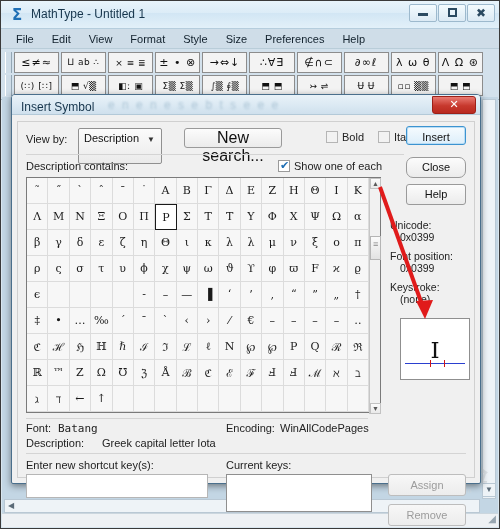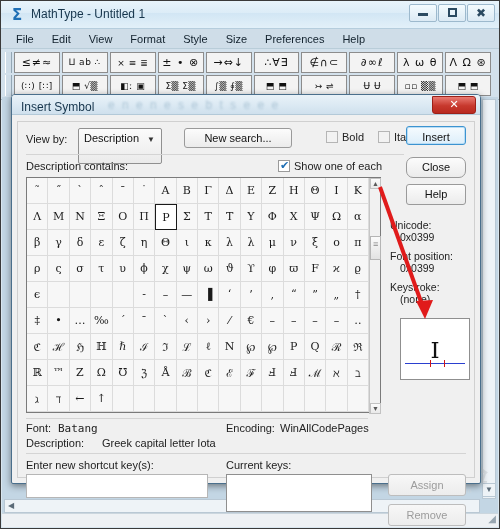--- a/index.html
+++ b/index.html
@@ -66,21 +66,21 @@
   }
   .tb-cell{
     flex:1 1 0; background:#f3f3f3;
     border:1px solid #8c8c8c;
     margin-right:2px;
     display:flex; align-items:center; justify-content:center;
     font-family:"DejaVu Sans", sans-serif;
     font-size:11px; color:#111; letter-spacing:1px;
     overflow:hidden; white-space:nowrap;
   }
-  .tb-cell:last-child{ margin-right:4px; }
+  .tb-cell:last-child{ margin-right:12px; }
   .tb-small{ font-size:9px; letter-spacing:0.5px; }
 
   
   #workarea{
     position:absolute; left:1px; top:96px; right:1px; bottom:1px;
     background:#c3d6e4;
     overflow:hidden;
   }
   #doc-blur{
     position:absolute; left:46px; top:4px; width:400px; height:16px;
@@ -159,24 +159,24 @@
   #row-viewby{ position:absolute; left:8px; top:6px; right:8px; height:22px; }
   #lbl-viewby{ position:absolute; left:0; top:5px; font-size:11px; color:#222;}
   #sel-viewby{
     position:absolute; left:52px; top:0; width:84px; height:36px;
     background:linear-gradient(180deg,#fbfbfb,#eaeaea);
     border:1px solid #909090; border-radius:2px;
     font-size:11px; color:#111; padding:3px 0 0 5px;
   }
   #sel-viewby .caret{ position:absolute; right:6px; top:6px; font-size:8px; color:#333;}
   #btn-newsearch{
-    position:absolute; left:158px; top:0; width:108px; height:20px;
+    position:absolute; left:158px; top:0; width:98px; height:20px;
     background:linear-gradient(180deg,#fcfcfc,#ebebeb);
     border:1px solid #9a9a9a; border-radius:3px;
-    font-size:11px; color:#111; text-align:center; line-height:18px;
+    font-size:16px; color:#111; text-align:center; line-height:18px;
   }
   .chk{ position:absolute; top:2px; }
   .chk .box{
     position:absolute; left:0; top:1px; width:12px; height:12px;
     background:#fff; border:1px solid #9a9a9a;
   }
   .chk .box.checked:after{
     content:"\2714"; position:absolute; left:1px; top:-2px;
     font-size:11px; color:#1f6fb5; font-family:"DejaVu Sans", sans-serif;
   }

